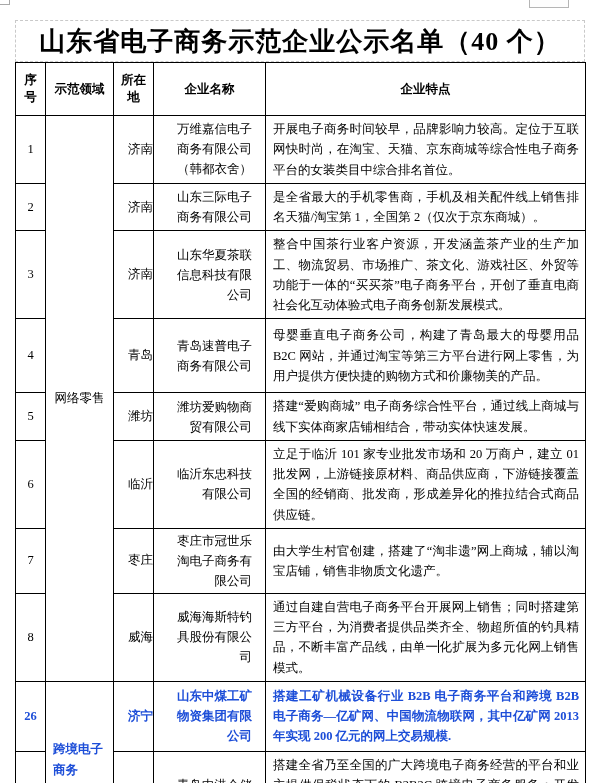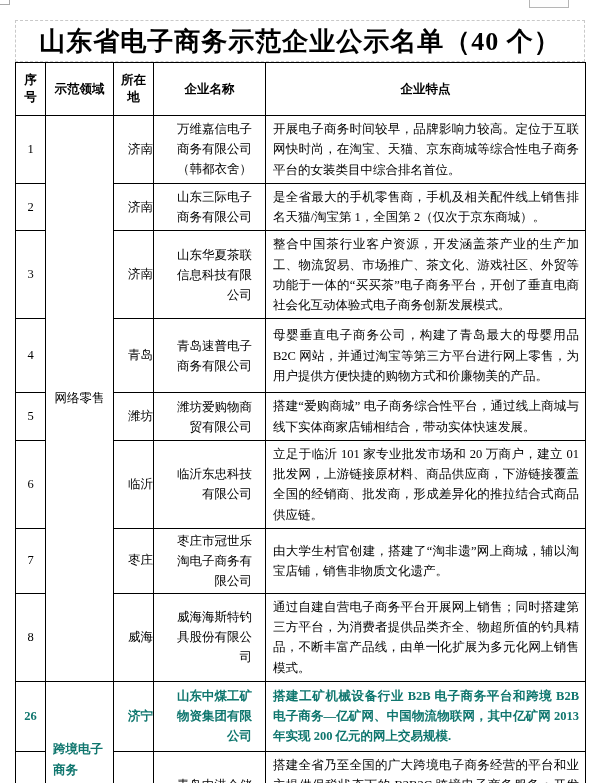--- a/index.html
+++ b/index.html
@@ -34,21 +34,21 @@
     overflow:hidden;
   }
   th{font-weight:bold;text-align:center;padding:2px;}
   th.h-seq{padding:2px 7px;}
   td.c-seq{text-align:center;padding:0;}
   td.c-loc{text-align:right;padding:0;}
   td.c-name{text-align:right;padding:2px 13px;line-height:1.6;}
   td.c-feat{text-align:justify;padding:3px 6px 3px 7px;line-height:1.62;}
   td.c-field{text-align:center;padding:0;}
   td.c-field.cross{text-align:left;padding-left:7px;line-height:1.7;}
-  .red{color:#0f766e;font-weight:bold;}
+  .red{color:#1d4ed8;font-weight:bold;}
   .cursor{
     display:inline-block;width:0;height:13px;
     border-left:1.5px solid #000;
     vertical-align:-2px;
   }
 </style>
 </head>
 <body>
 
 <div class="artifact-tl"></div>

